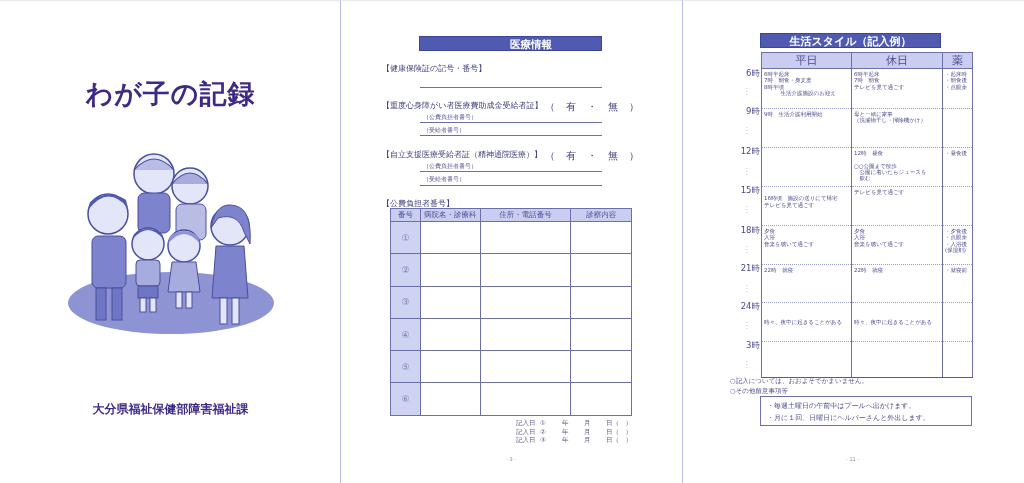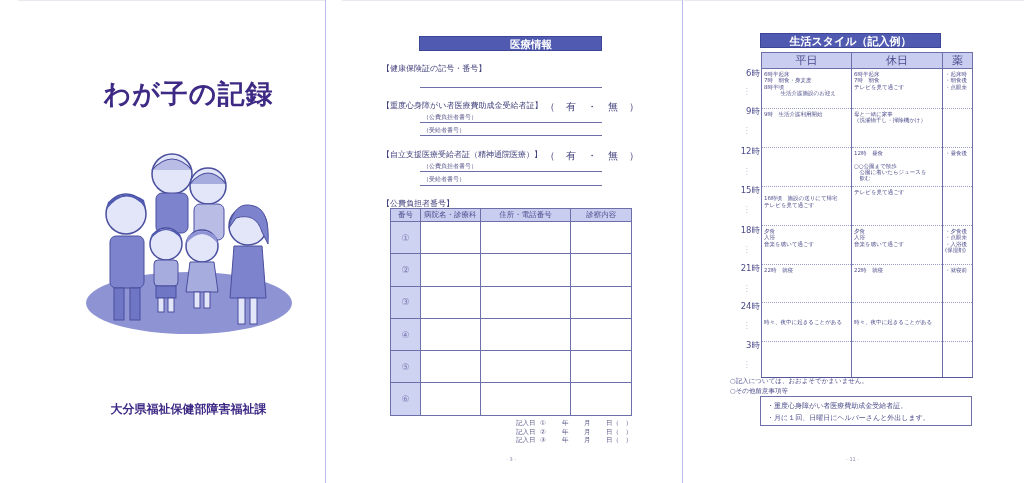--- a/index.html
+++ b/index.html
@@ -1,20 +1,20 @@
 <!DOCTYPE html>
 <html><head>
 <meta charset="utf-8">
 <style>
   * { box-sizing: border-box; margin: 0; padding: 0; }
   html, body { width: 1024px; height: 483px; overflow: hidden; background: #fff; }
   body { font-family: "DejaVu Sans", sans-serif; color: #4a4a8a; position: relative; }
 
   .page { position: absolute; top: 0; height: 483px; background: #fff; }
-  .page-cover { left: 18px; width: 308px; border-right: 1px solid #b9bde6; }
+  .page-cover { left: 0; width: 341px; border-right: 1px solid #b9bde6; }
   .page-medical { left: 342px; width: 341px; border-right: 1px solid #b9bde6; }
   .page-life { left: 684px; width: 340px; }
   .topline { position: absolute; left: 0; right: 0; top: 0; height: 1px; background: #e8e8ee; }
 
   
   .cover-title { position: absolute; left: 0; width: 341px; top: 76px; text-align: center;
     font-size: 27px; font-weight: bold; color: #3e2a85; letter-spacing: 1px; }
   .family { position: absolute; left: 66px; top: 148px; width: 210px; height: 190px; }
   .cover-org { position: absolute; left: 0; width: 341px; top: 401px; text-align: center;
     font-size: 12px; color: #3e2a85; font-weight: bold; }
@@ -303,16 +303,16 @@
         <td></td>
         <td></td>
         <td></td>
       </tr>
   </tbody>
 </table>
 
 <div class="note" style="left:730px; top:377px;">○記入については、おおよそでかまいません。</div>
 <div class="note" style="left:730px; top:387px;">○その他留意事項等</div>
 <div class="notebox">
-  <div>・重度心身障がい者医療費助成金受給者証。</div>
+  <div>・毎週土曜日の午前中はプールへ出かけます。</div>
   <div>・月に１回、日曜日にヘルパーさんと外出します。</div>
 </div>
 <div class="pg" style="left:846px; top:456px;">- 11 -</div>
 
 </body></html>

